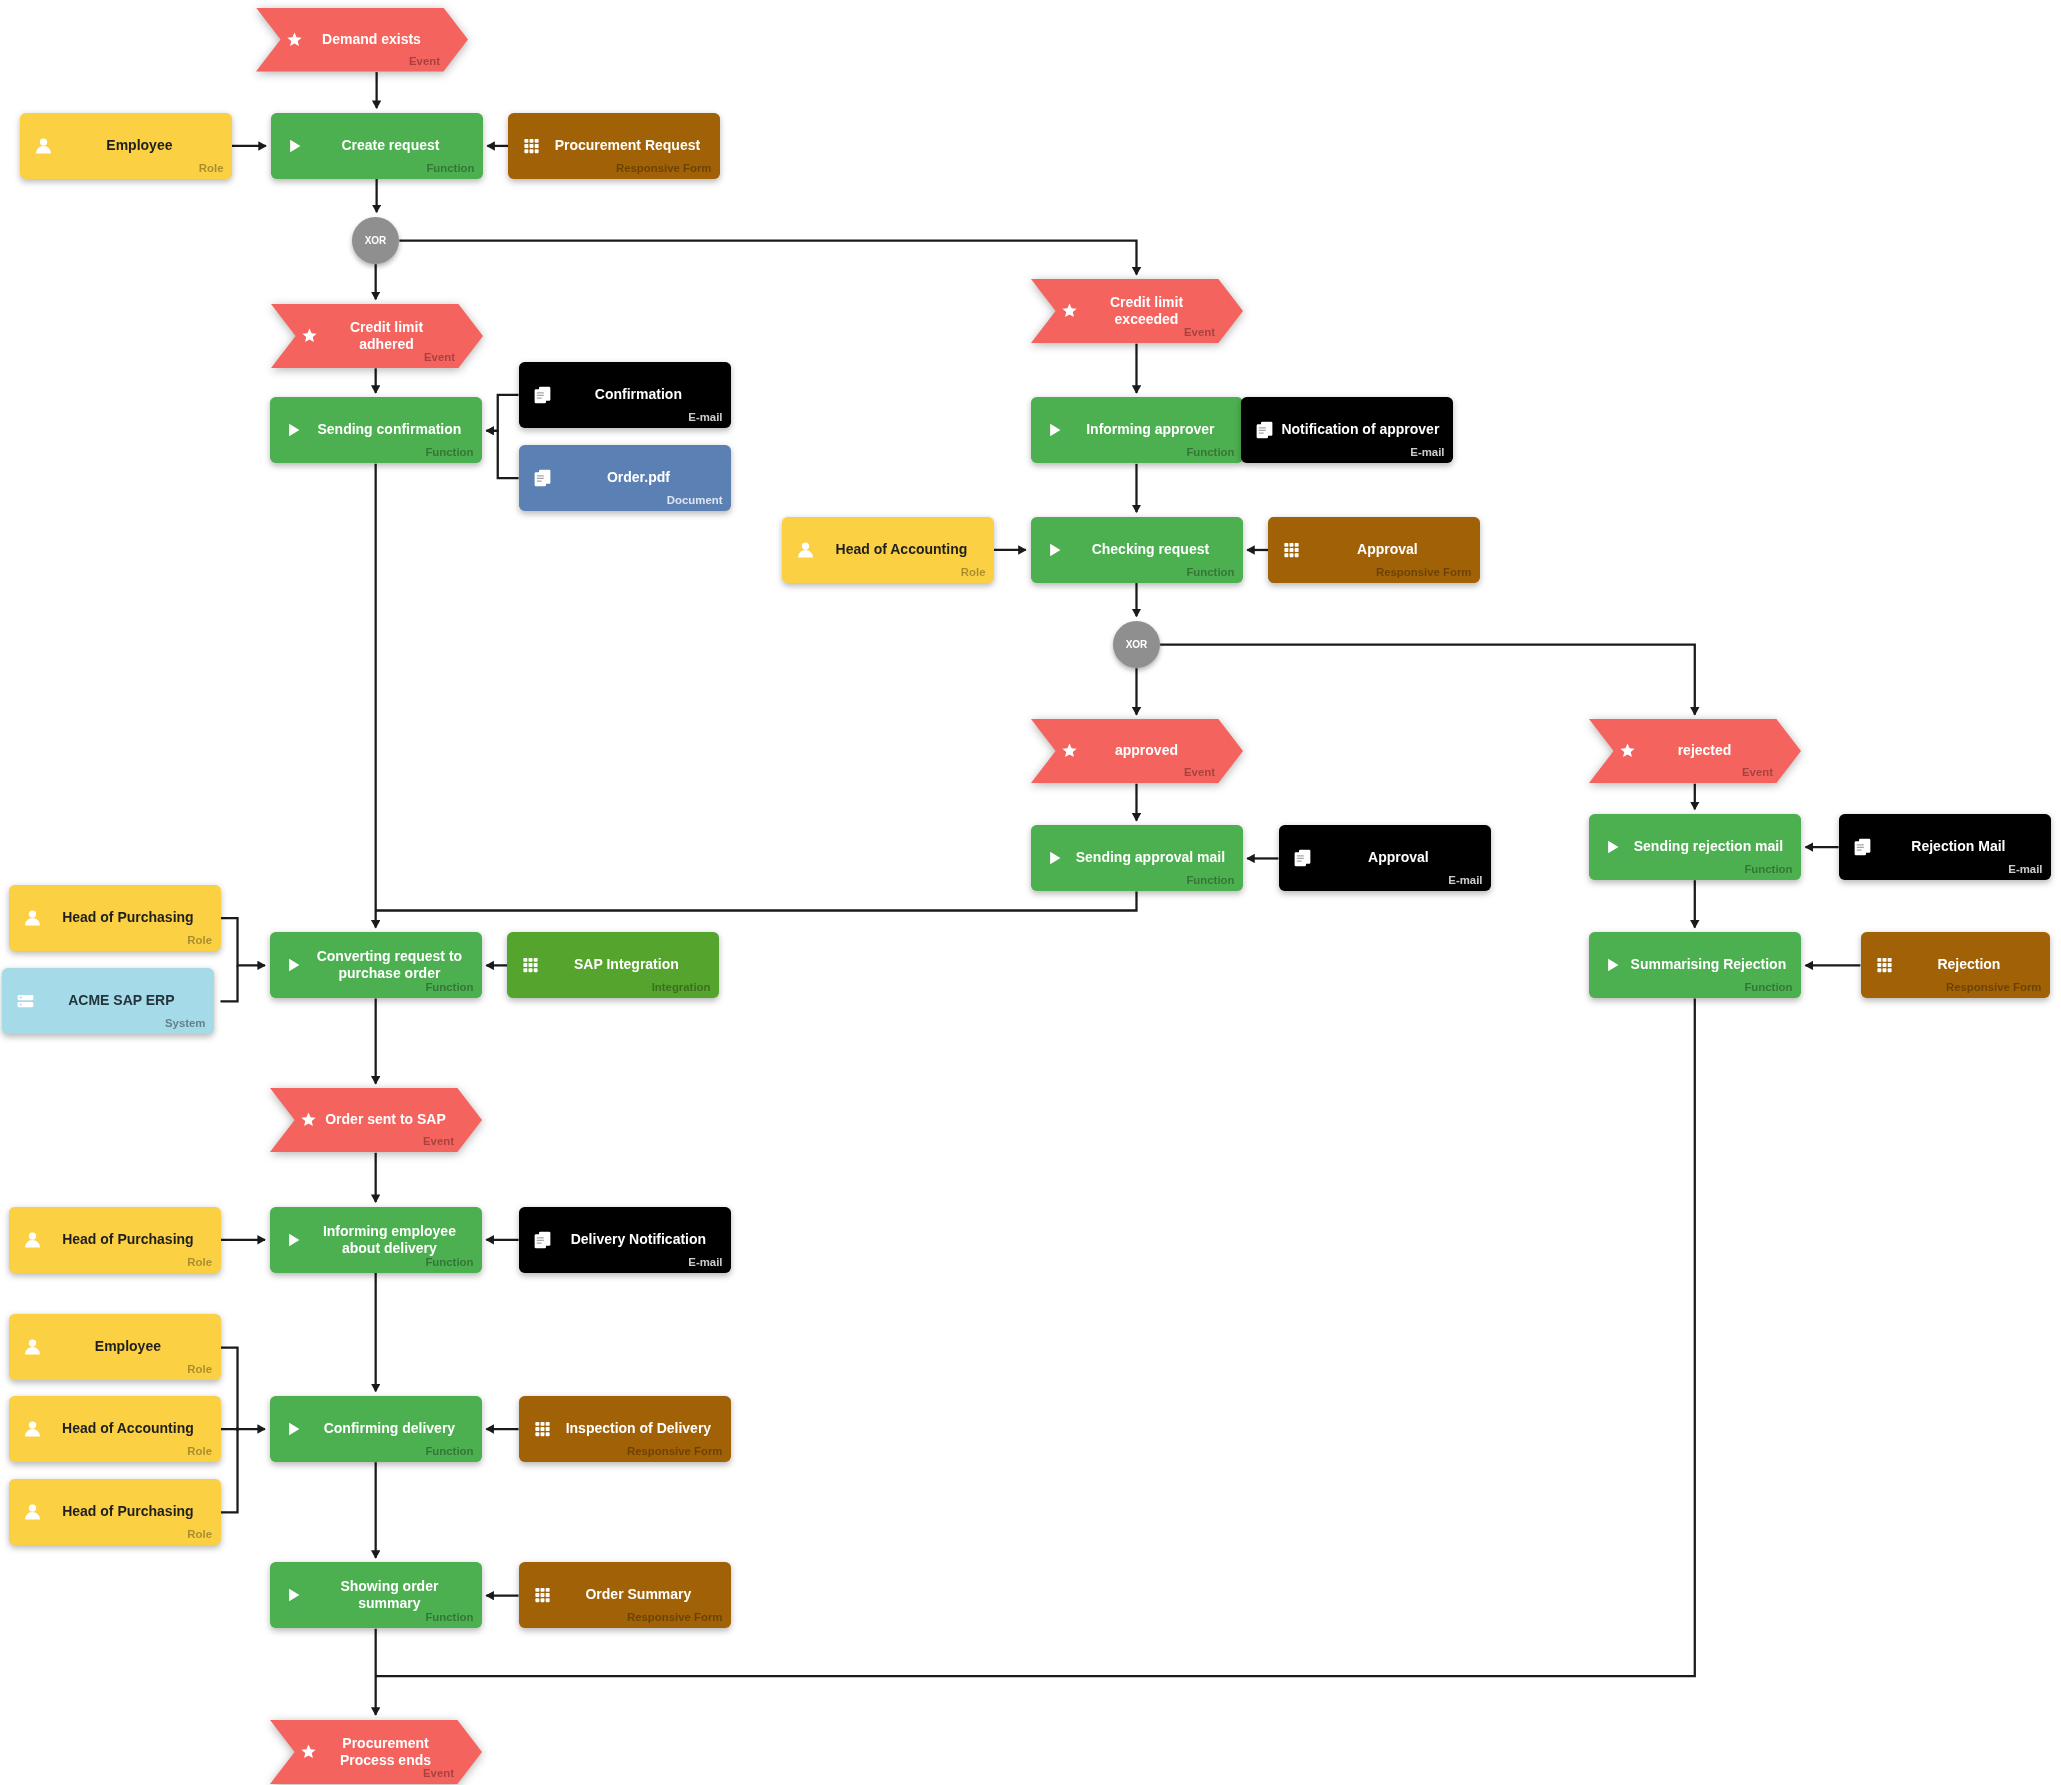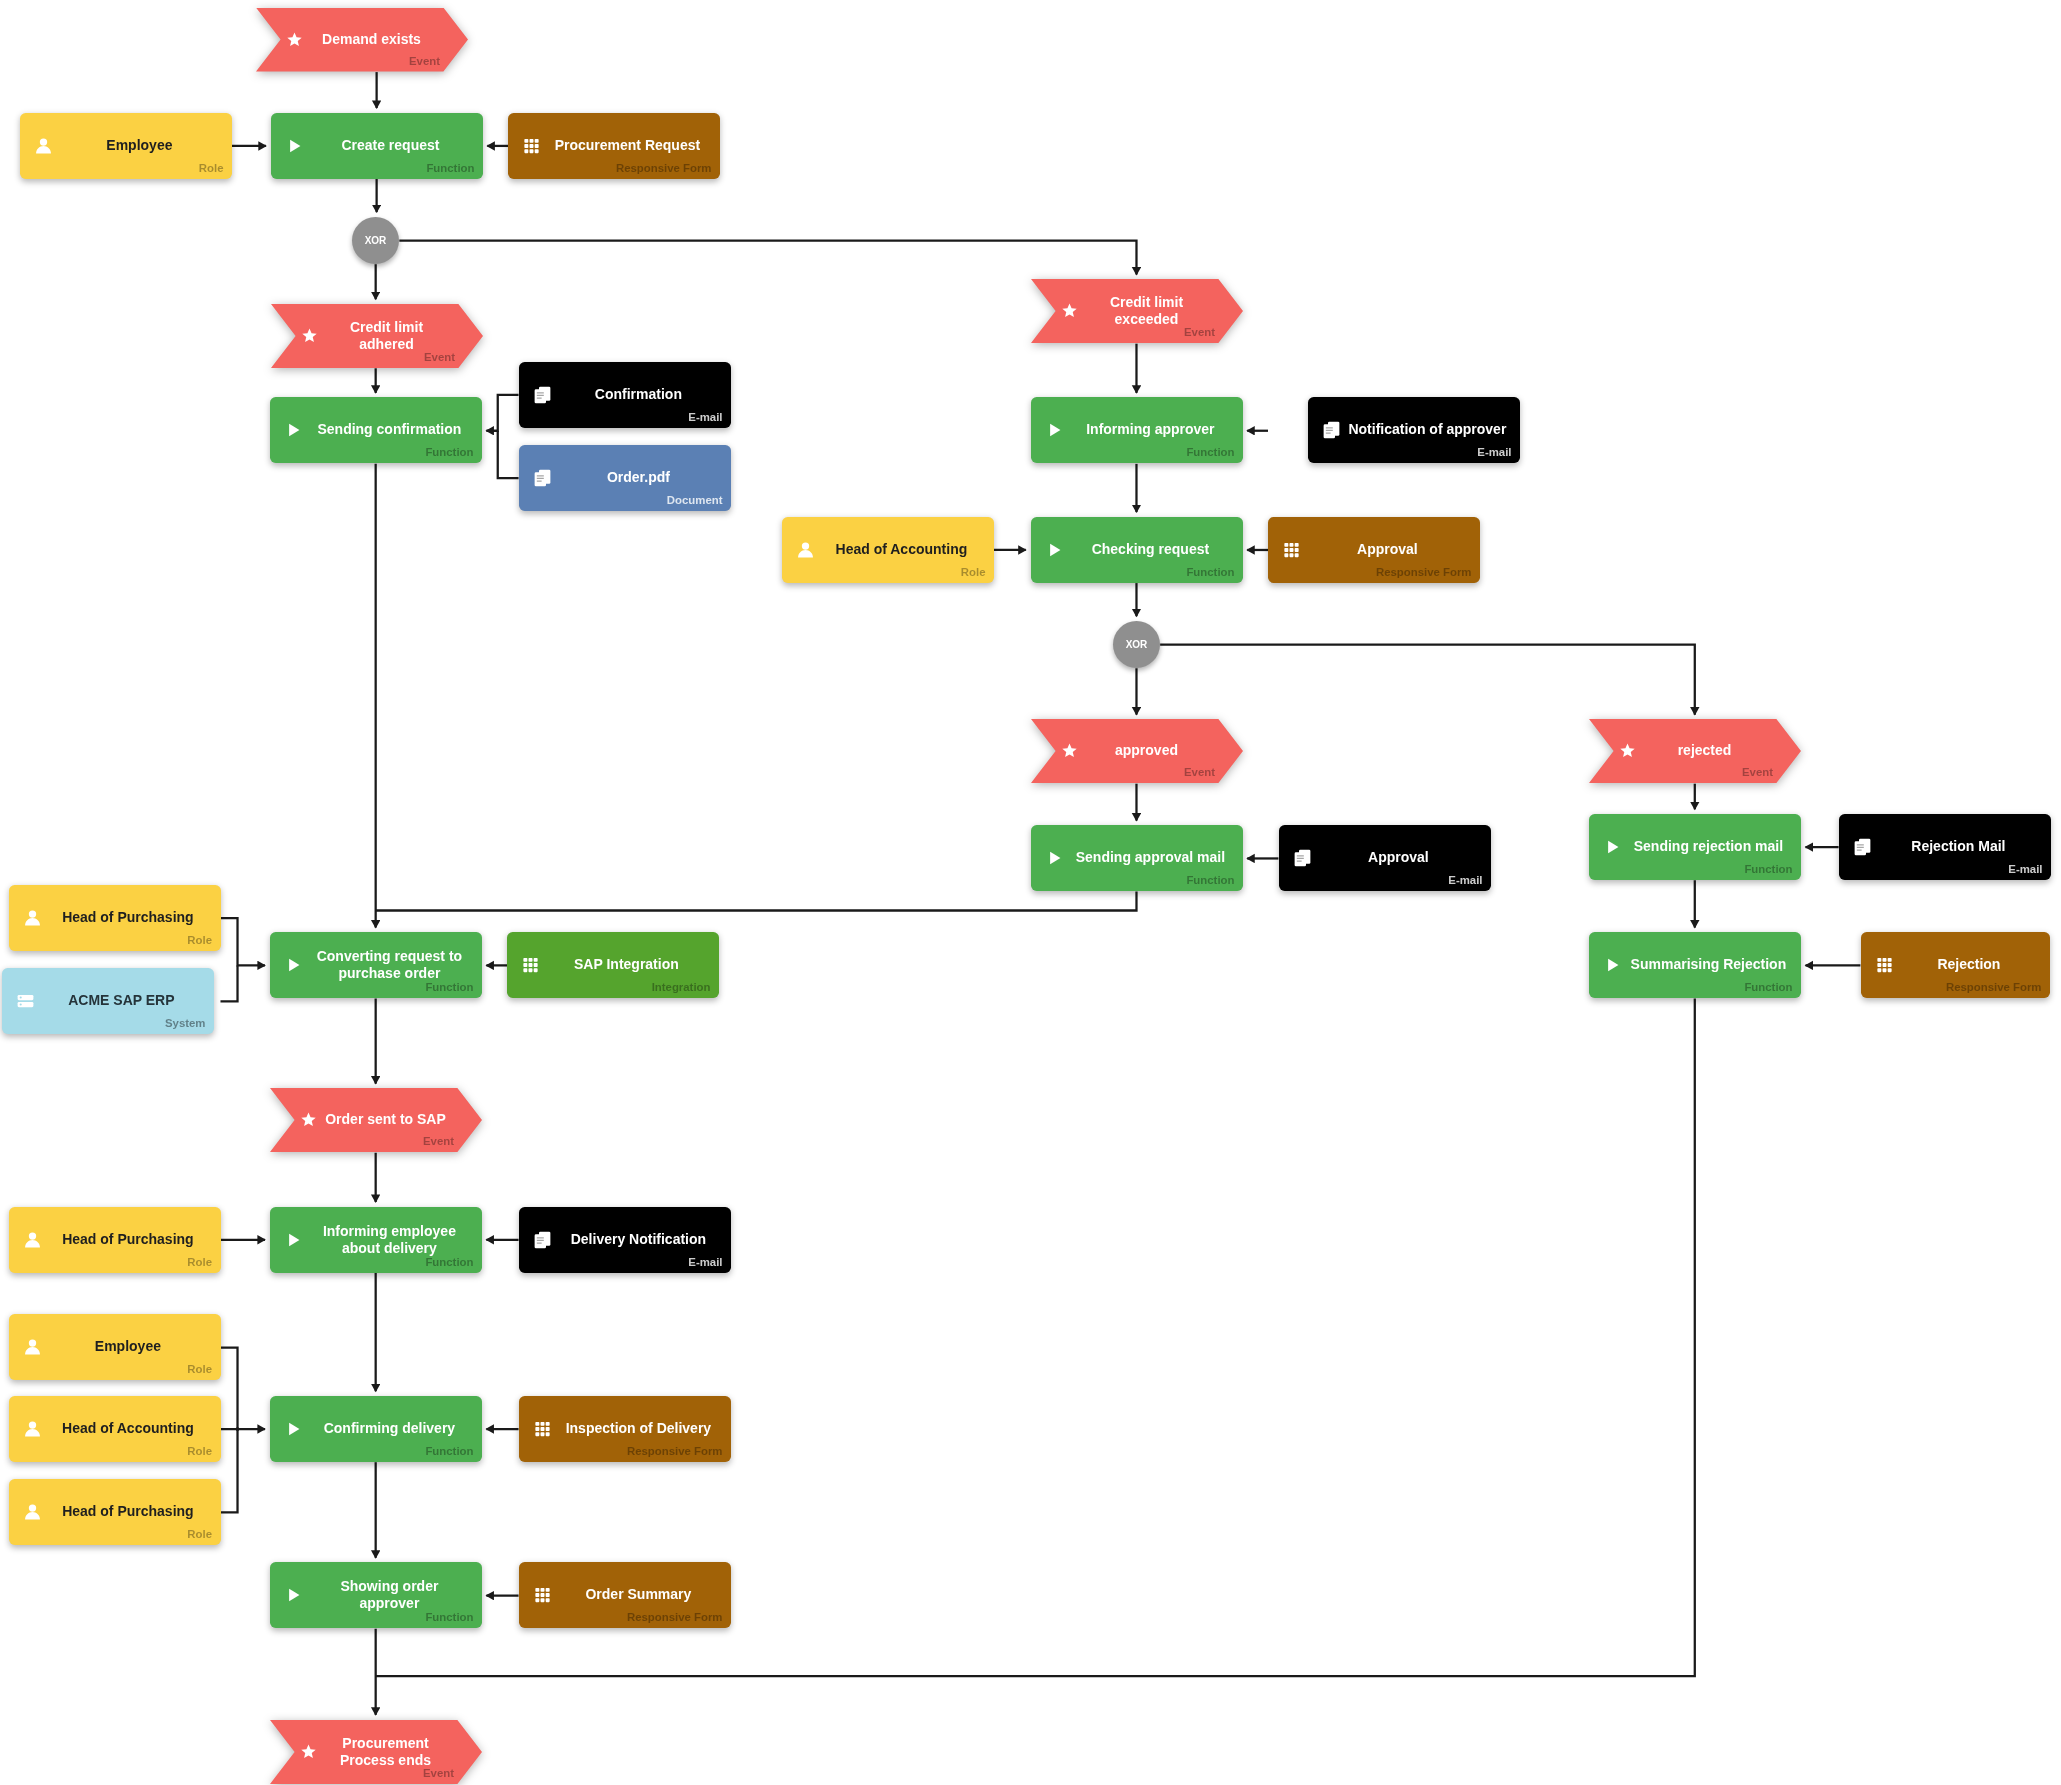--- a/index.html
+++ b/index.html
@@ -294,21 +294,21 @@
     <span class="label">Confirming delivery</span>
     <span class="type">Function</span>
   </div>
 
   <div class="node function" style="left:270px;top:1562px">
     <span class="icon">
         <svg viewBox="0 0 24 24" width="19" height="19">
           <path fill="#fff" d="M6.5 4l13 8-13 8z"></path>
         </svg>
       </span>
-    <span class="label">Showing order approver</span>
+    <span class="label">Showing order summary</span>
     <span class="type">Function</span>
   </div>
 
   <div class="node role" style="left:20px;top:113px">
     <span class="icon">
         <svg viewBox="0 0 24 24" width="21" height="21">
           <circle cx="12" cy="7.5" r="4.2" fill="#fff"></circle>
           <path fill="#fff" d="M3.5 20.5c0-4.7 3.8-8.5 8.5-8.5s8.5 3.8 8.5 8.5z"></path>
         </svg>
       </span>
@@ -399,21 +399,21 @@
         <svg viewBox="0 0 24 24" width="21" height="21">
           <rect x="8" y="2.5" width="13" height="16" rx="1.5" fill="#fff"></rect>
           <rect x="3" y="5.5" width="13" height="16" rx="1.5" fill="#fff"></rect>
           <path d="M5.5 9.5h8M5.5 12.5h8M5.5 15.5h5.5" stroke="rgba(0,0,0,0.35)" stroke-width="1.5" fill="none"></path>
         </svg>
       </span>
     <span class="label">Order.pdf</span>
     <span class="type">Document</span>
   </div>
 
-  <div class="node email" style="left:1308px;top:397px">
+  <div class="node email" style="left:1241px;top:397px">
     <span class="icon">
         <svg viewBox="0 0 24 24" width="21" height="21">
           <rect x="8" y="2.5" width="13" height="16" rx="1.5" fill="#fff"></rect>
           <rect x="3" y="5.5" width="13" height="16" rx="1.5" fill="#fff"></rect>
           <path d="M5.5 9.5h8M5.5 12.5h8M5.5 15.5h5.5" stroke="rgba(0,0,0,0.35)" stroke-width="1.5" fill="none"></path>
         </svg>
       </span>
     <span class="label">Notification of approver</span>
     <span class="type">E-mail</span>
   </div>

